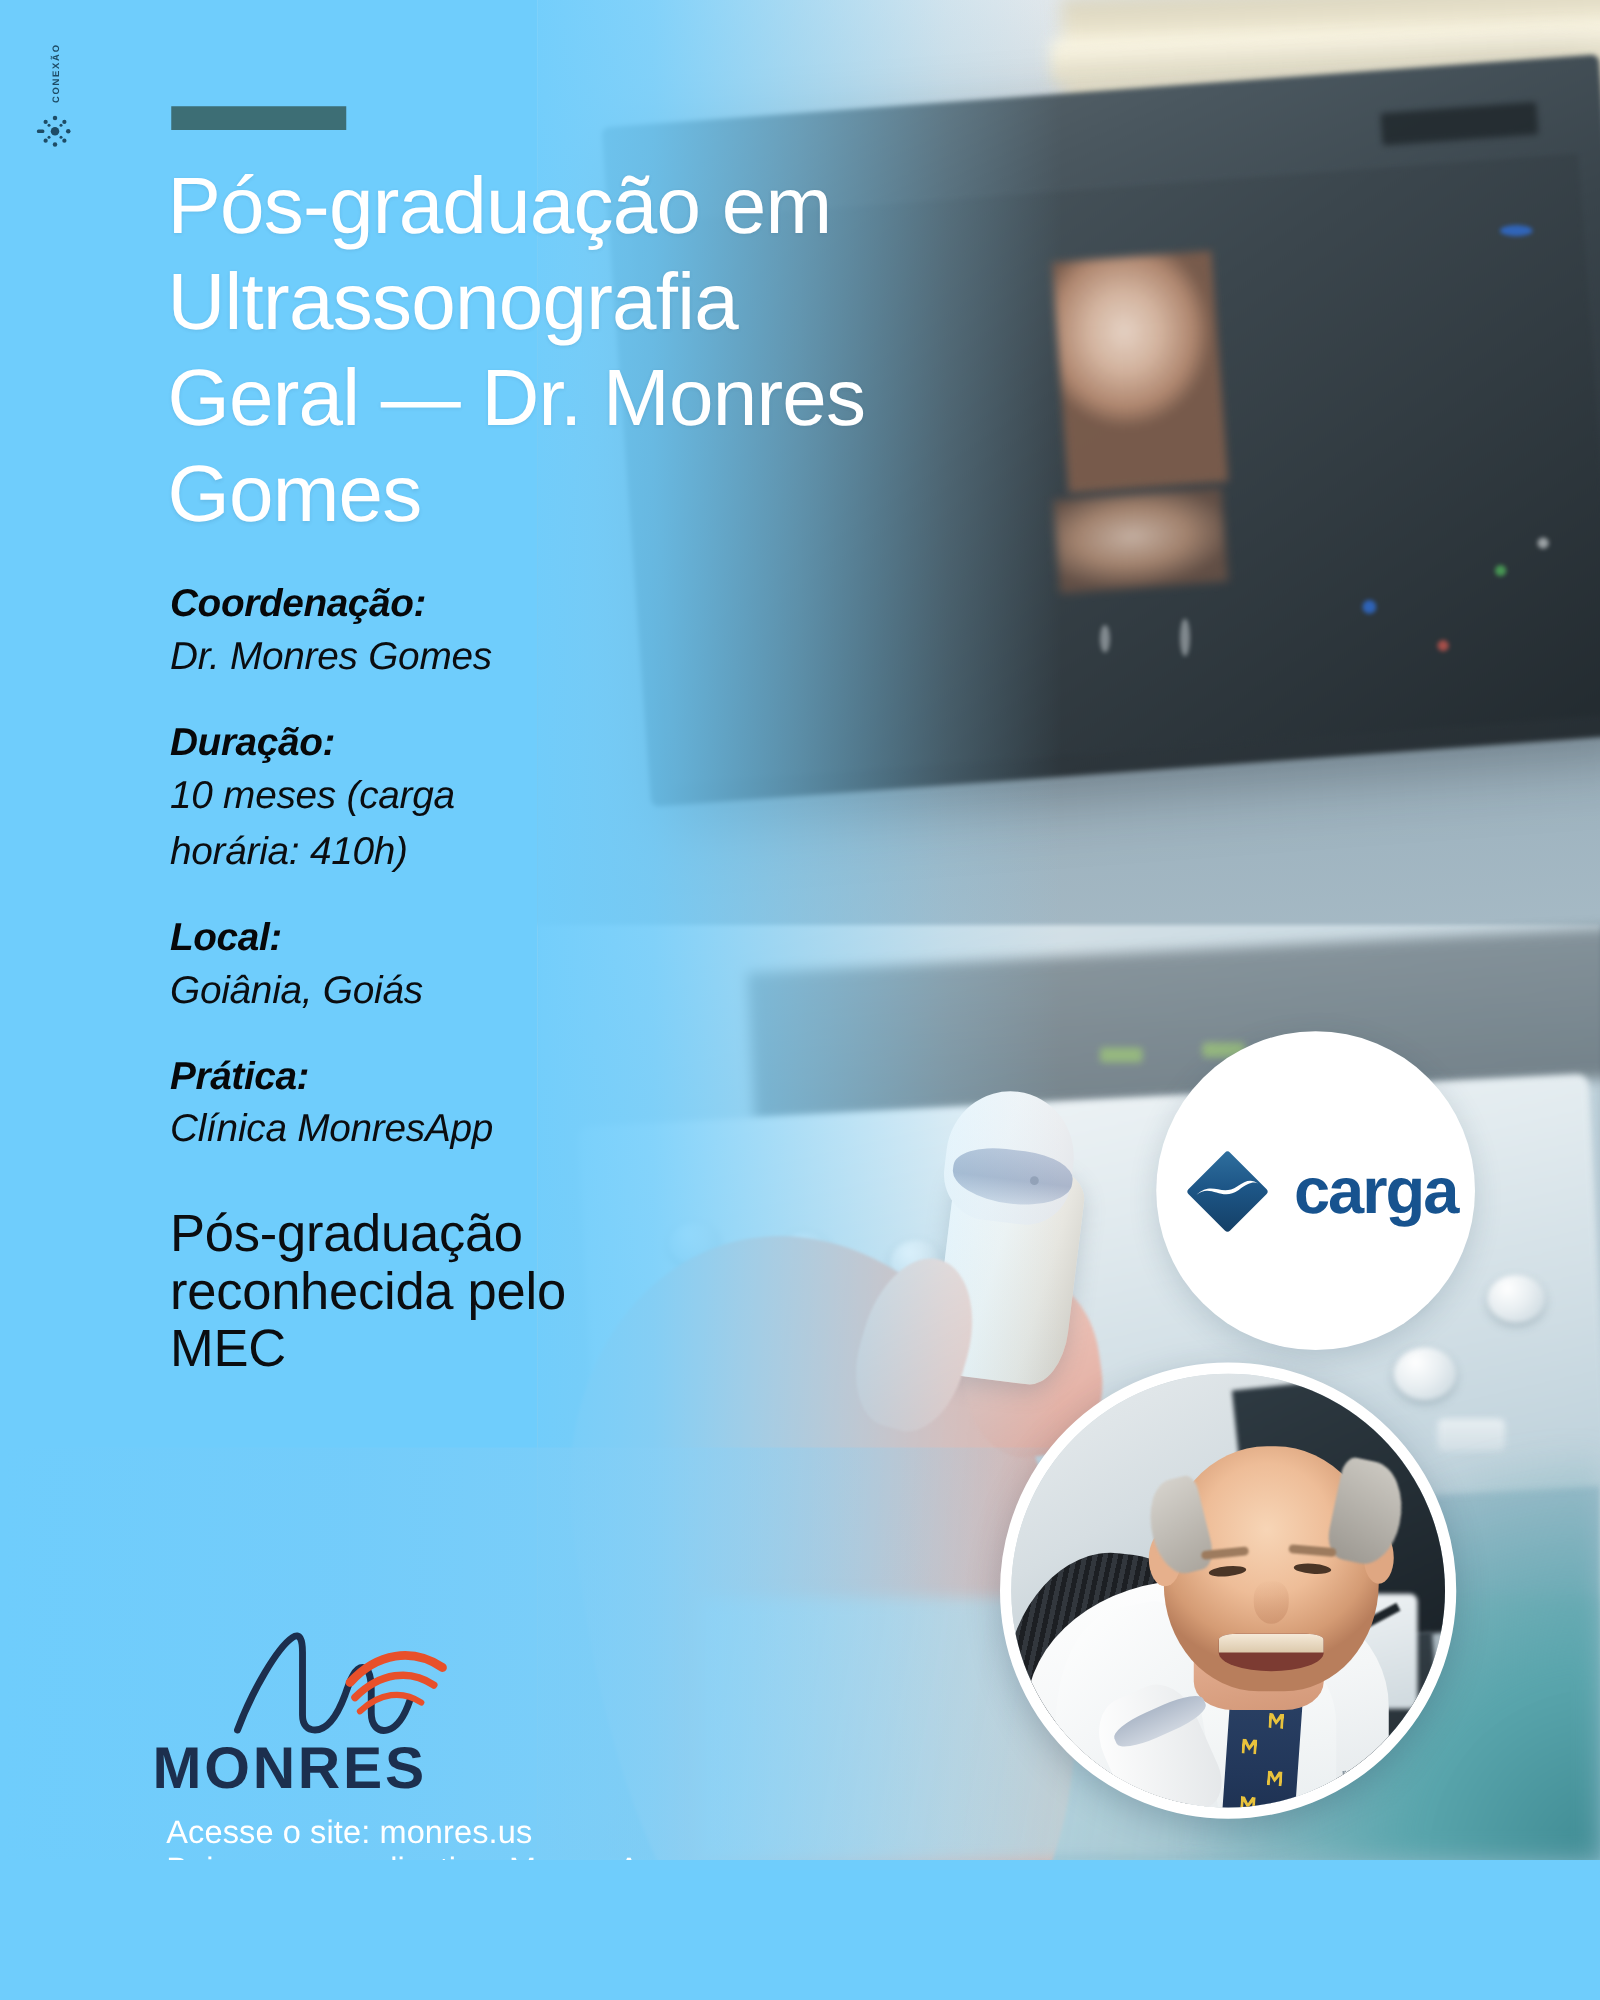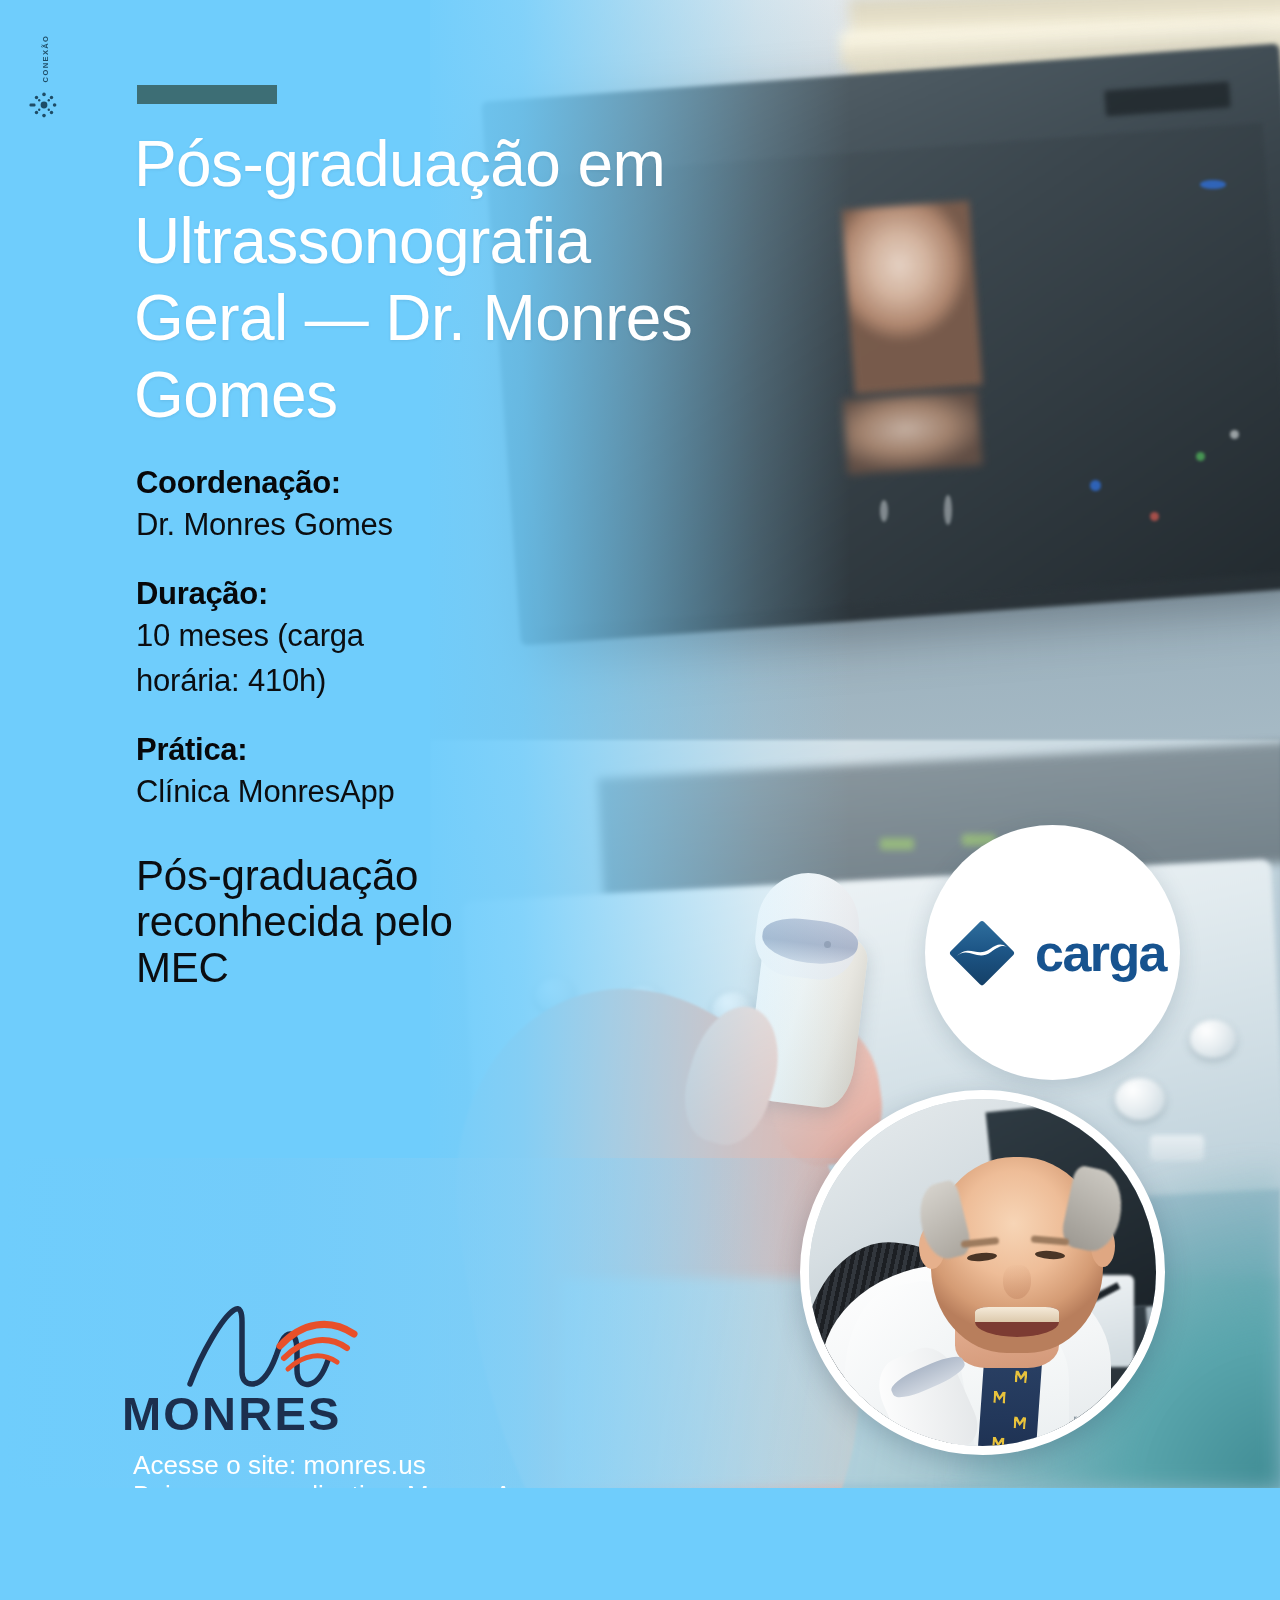--- a/index.html
+++ b/index.html
@@ -236,21 +236,21 @@
     width:720px;
     font-size:64px; line-height:77px;
     font-weight:400; color:#ffffff;
     letter-spacing:-.6px;
     white-space:pre-line;
     text-shadow:0 1px 3px rgba(40,80,110,.13);
   }
 
   
   .info { position:absolute; left:136px; top:463px; width:420px; }
-  .block { margin-bottom:27px; }
+  .block { margin-bottom:27px;font-style:italic; }
   .block:last-child { margin-bottom:0; }
   .block-label {
     font-size:31px; line-height:39px; font-weight:800;
     color:#07080a; letter-spacing:-.3px;
   }
   .block-value {
     font-size:31px; line-height:45px; font-weight:400;
     color:#0b0d10; letter-spacing:-.2px;
     white-space:pre-line;
   }
@@ -538,20 +538,24 @@
         <div class="block-label">Coordenação:</div>
         <div class="block-value">Dr. Monres Gomes</div>
       </div>
 
       <div class="block">
         <div class="block-label">Duração:</div>
         <div class="block-value">10 meses (carga
 horária: 410h)</div>
       </div>
 
+      <div class="block">
+        <div class="block-label">Local:</div>
+        <div class="block-value">Goiânia, Goiás</div>
+      </div>
 
       <div class="block">
         <div class="block-label">Prática:</div>
         <div class="block-value">Clínica MonresApp</div>
       </div>
 
       <div class="note">Pós-graduação
 reconhecida pelo
 MEC</div>
     </div>

